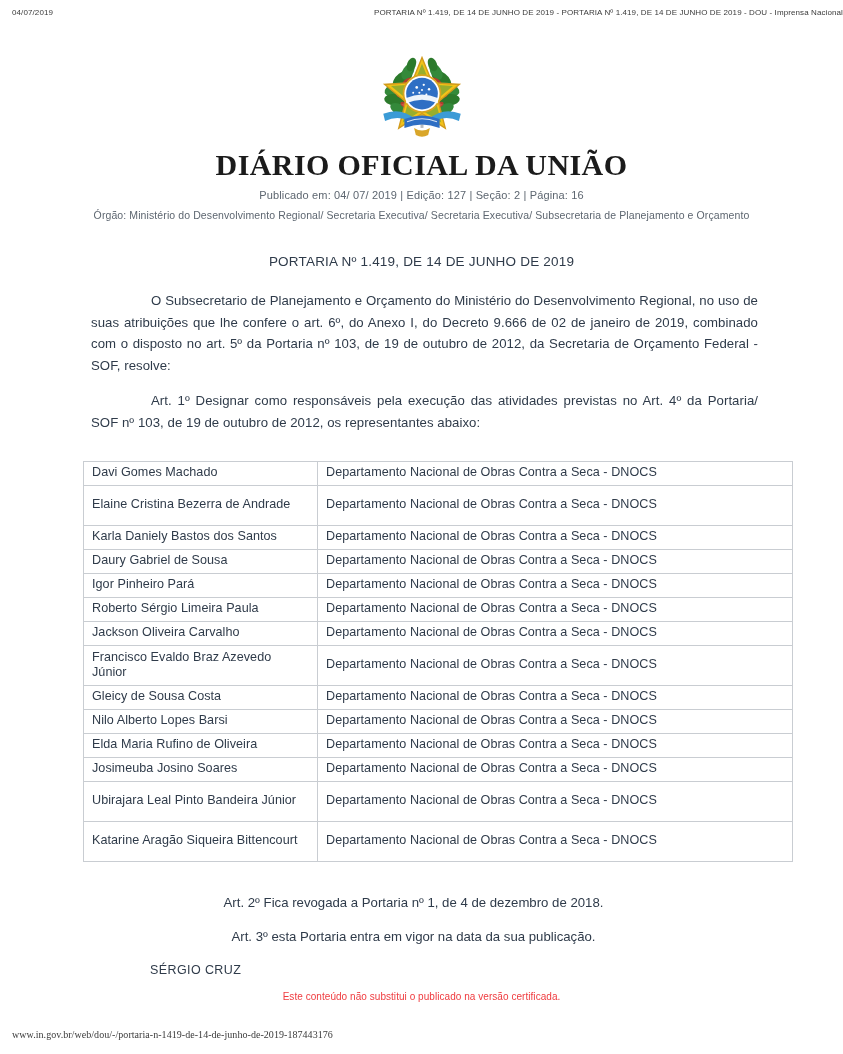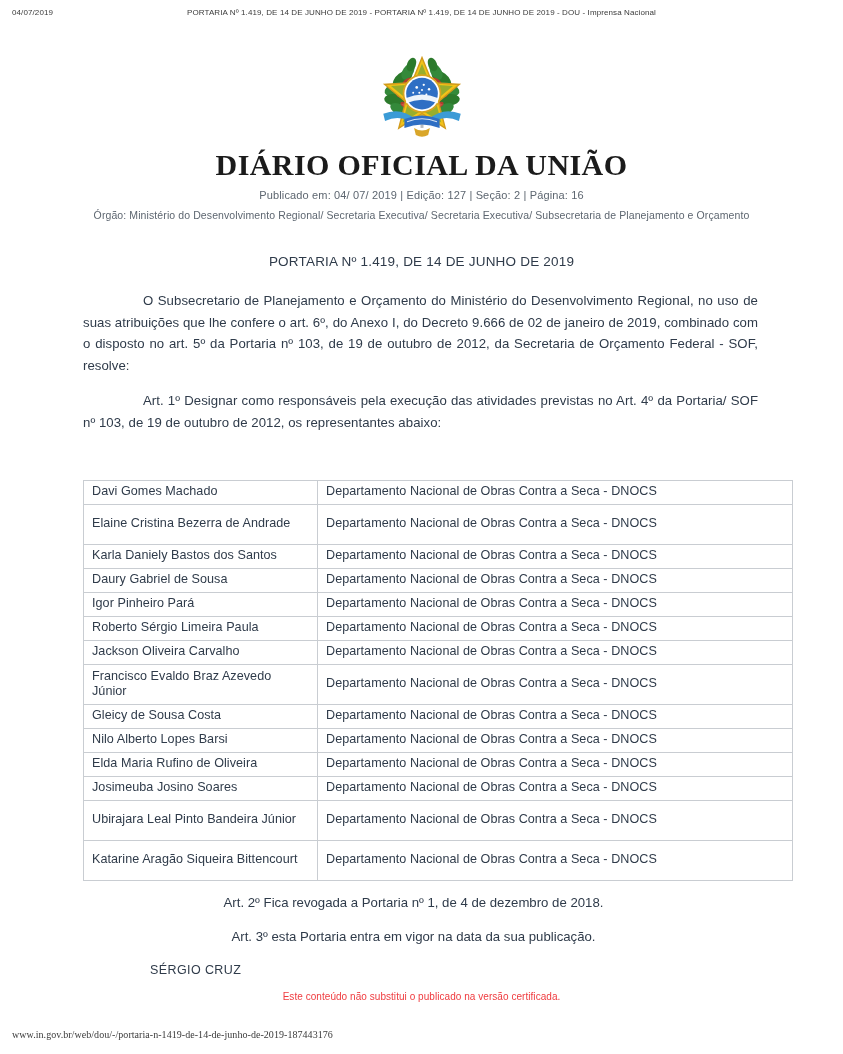--- a/index.html
+++ b/index.html
@@ -32,21 +32,21 @@
     position: absolute;
     left: 12px;
     top: 0;
     white-space: nowrap;
   }
   .print-header .ph-title {
     position: absolute;
     left: 0;
     top: 0;
     width: 843px;
-    text-align: center;
+    text-align: right;
     white-space: nowrap;
   }
 
   
   .page {
     position: absolute;
     top: 0;
     left: 0;
     width: 757px;
     height: 1014px;
@@ -114,39 +114,38 @@
   }
 
   
   .content-col {
     position: absolute;
     top: 290px;
     left: 83px;
     width: 675px;
   }
   p.body-par {
-    margin: 0 0 14px 0;
+    margin: 0 0 14px 8px;
     font-size: 13.2px;
     line-height: 21.5px;
     text-align: justify;
     text-indent: 60px;
     color: #2f3b4a;
     letter-spacing: 0.05px;
   }
   p.body-par:last-child { margin-bottom: 0; }
 
   
   .resp-table {
     position: absolute;
     top: 461px;
     left: 83px;
     width: 675px;
     border-collapse: collapse;
     table-layout: fixed;
-    margin-top: 19px;
   }
   .resp-table td {
     border: 1px solid #c9cdd2;
     padding: 3px 8px 4px 8px;
     font-size: 12.6px;
     line-height: 15.5px;
     color: #2f3b4a;
     vertical-align: middle;
     letter-spacing: 0.05px;
   }

